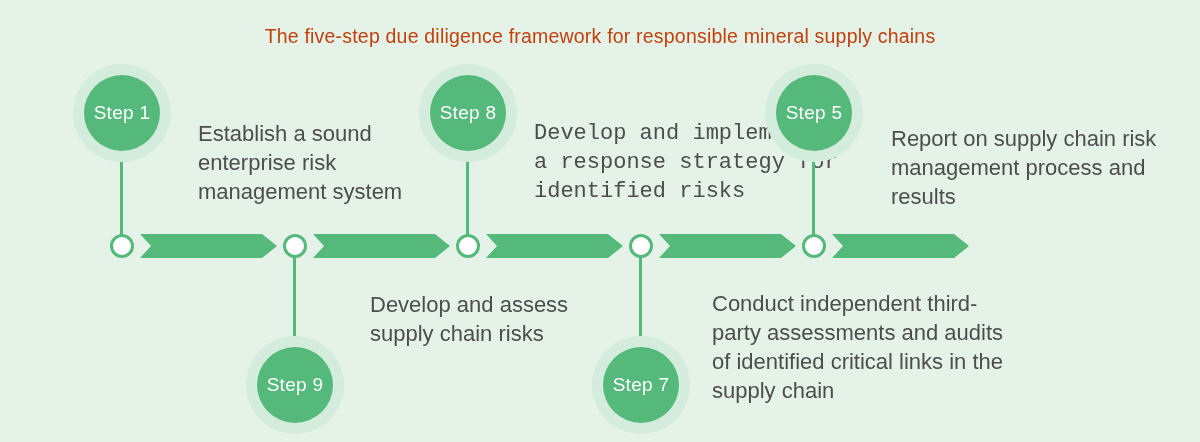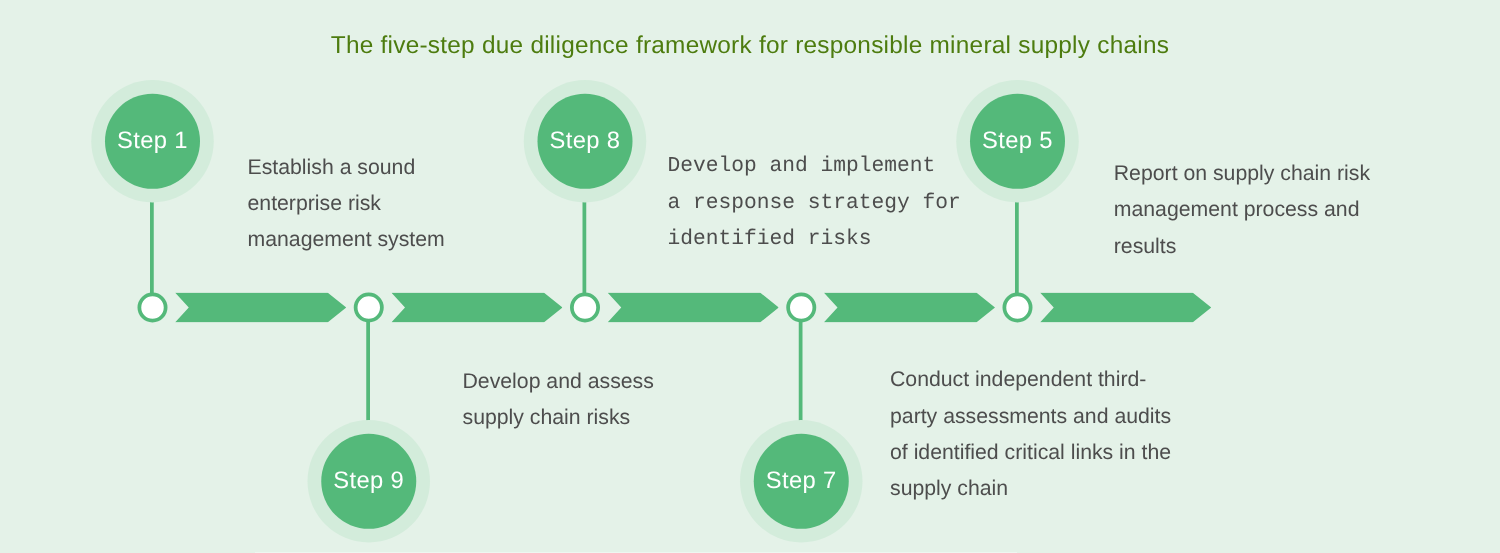--- a/index.html
+++ b/index.html
@@ -13,21 +13,21 @@
     overflow: hidden;
   }
 
   .title {
     position: absolute;
     top: 25px;
     left: 0;
     width: 1200px;
     text-align: center;
     font-size: 19.5px;
-    color: #4d7c0f;
+    color: #c2410c;
     letter-spacing: 0.2px;
   }
 
   .badge {
     position: absolute;
     width: 76px;
     height: 76px;
     border-radius: 50%;
     background: #54b97a;
     box-shadow: 0 0 0 11px #d3ecdb;
@@ -59,21 +59,21 @@
   .arrow {
     position: absolute;
     width: 137px;
     height: 24px;
     background: #54b97a;
     clip-path: polygon(0 0, calc(100% - 15px) 0, 100% 50%, calc(100% - 15px) 100%, 0 100%, 11px 50%);
   }
 
   .desc {
     position: absolute;
-    font-size: 17px;
+    font-size: 22px;
     line-height: 29px;
     color: #4d4d4d;
     white-space: pre-line;
   }
 </style>
 </head>
 <body>
 
 <div class="canvas">
 

